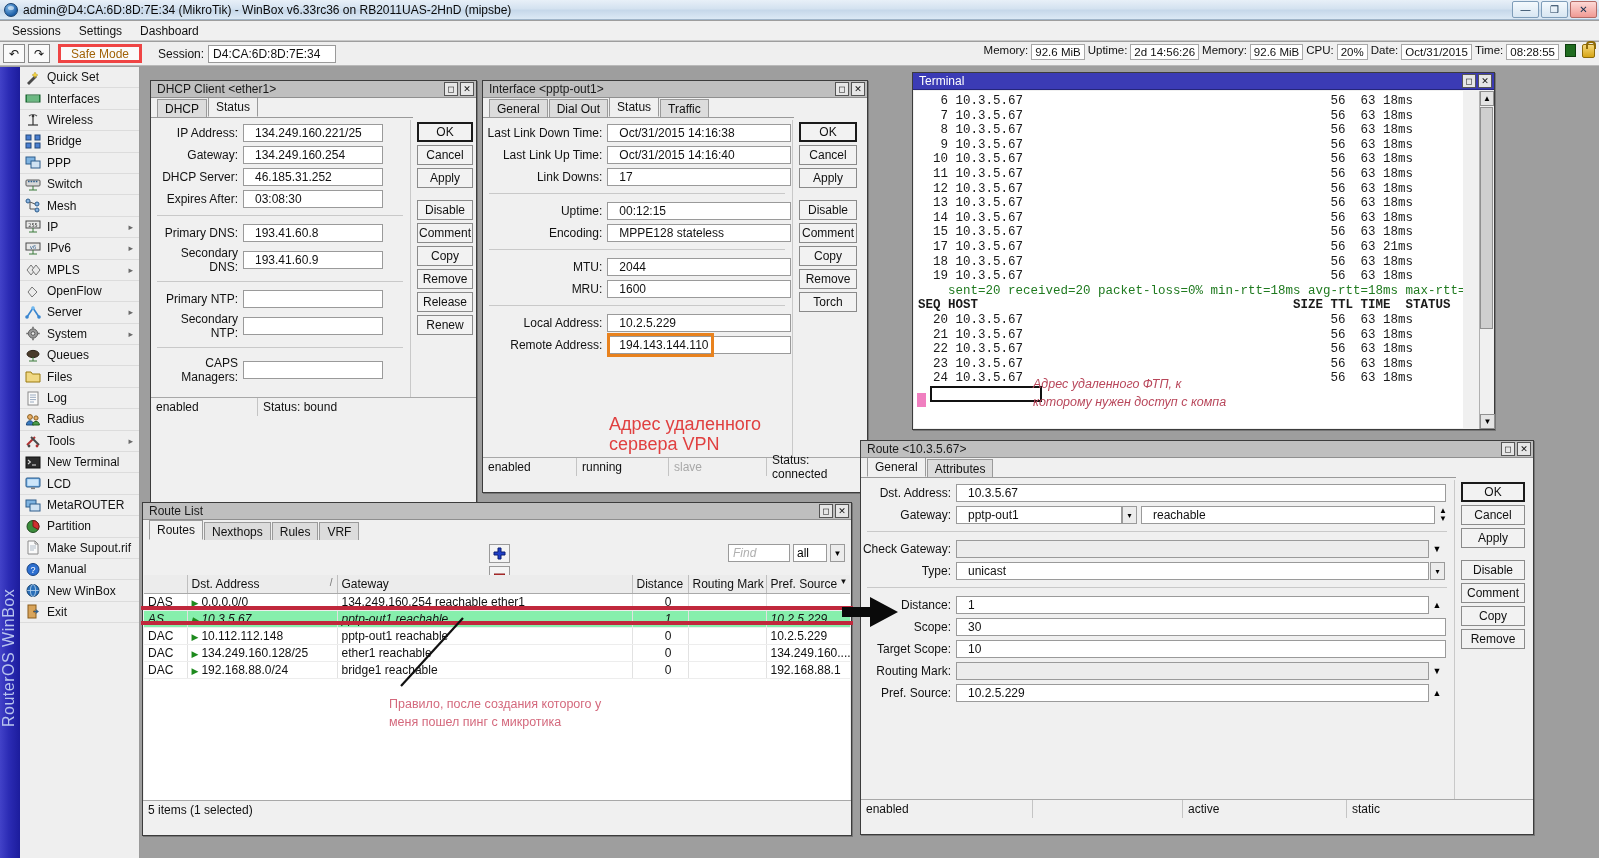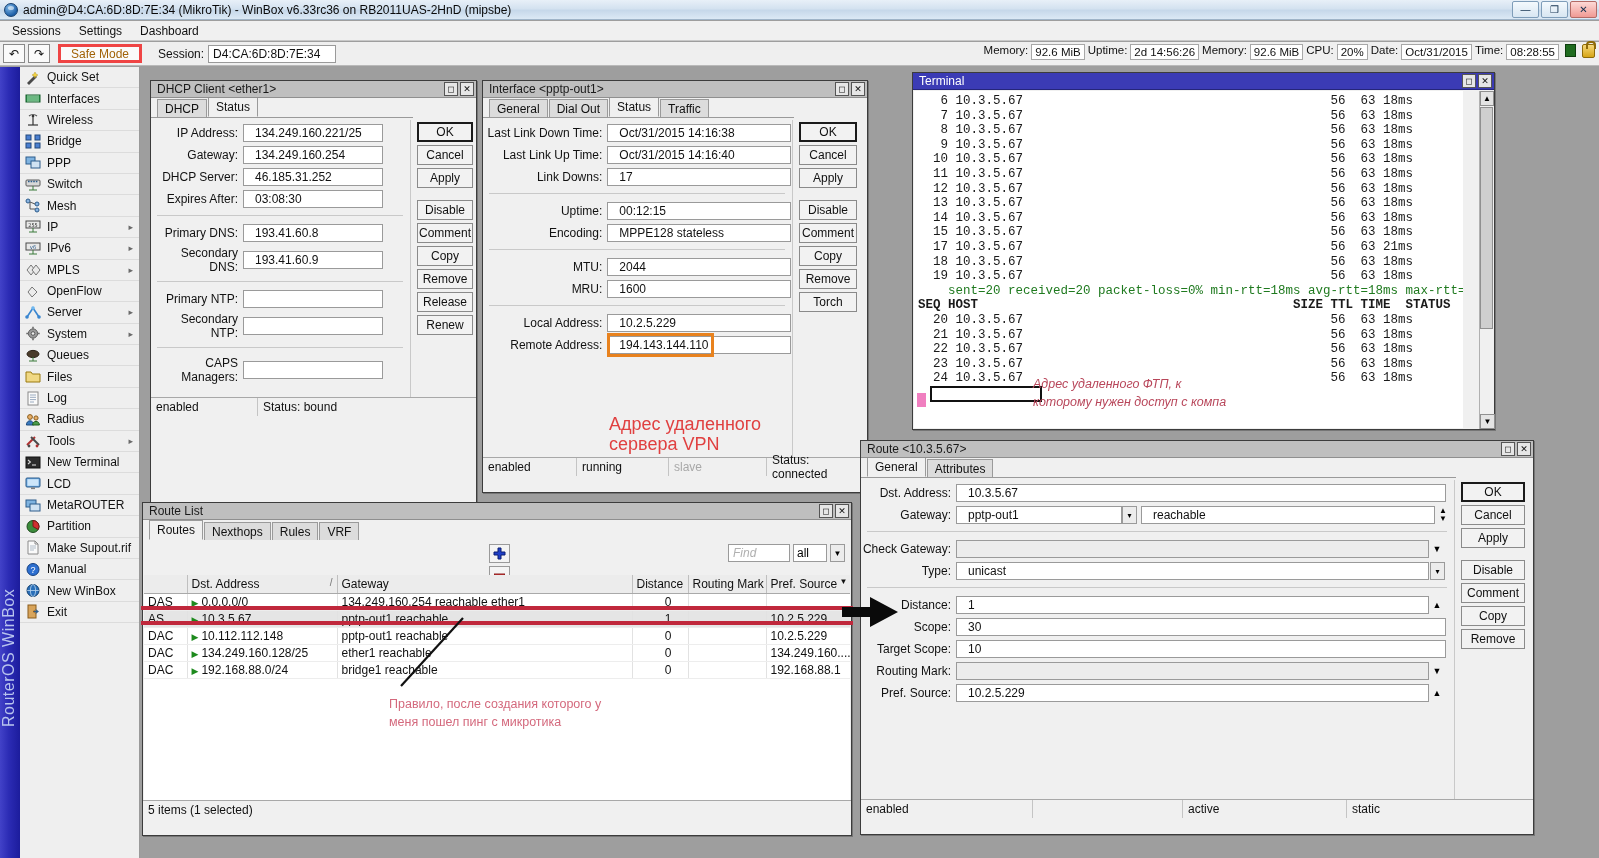--- a/index.html
+++ b/index.html
@@ -200,21 +200,21 @@
   table.rl { border-collapse: collapse; width: 100%; table-layout: fixed; font-size: 12px; }
   table.rl th {
     background: #ececec; border-right: 1px solid #bfbfbf; border-bottom: 1px solid #a9a9a9;
     font-weight: normal; text-align: left; padding: 2px 4px; height: 18px; color: #111;
     white-space: nowrap; overflow: hidden;
   }
   table.rl td {
     border-right: 1px solid #e2e2e2; border-bottom: 1px solid #ededed;
     padding: 1px 4px; height: 15px; color: #111; white-space: nowrap; overflow: hidden;
   }
-  table.rl tr.sel td { background: #e5e5e5; }
+  table.rl tr.sel td { background: #86efac; font-style: italic; }
   .flagcell { font-size: 12px; }
   .tri { color: #1d8a1d; font-size: 9px; margin-right: 3px; }
   .num-r { text-align: right; padding-right: 16px !important; }
 
   .arrowLine { position: absolute; pointer-events: none; }
 </style>
 </head>
 <body>
 
 <div id="root">

